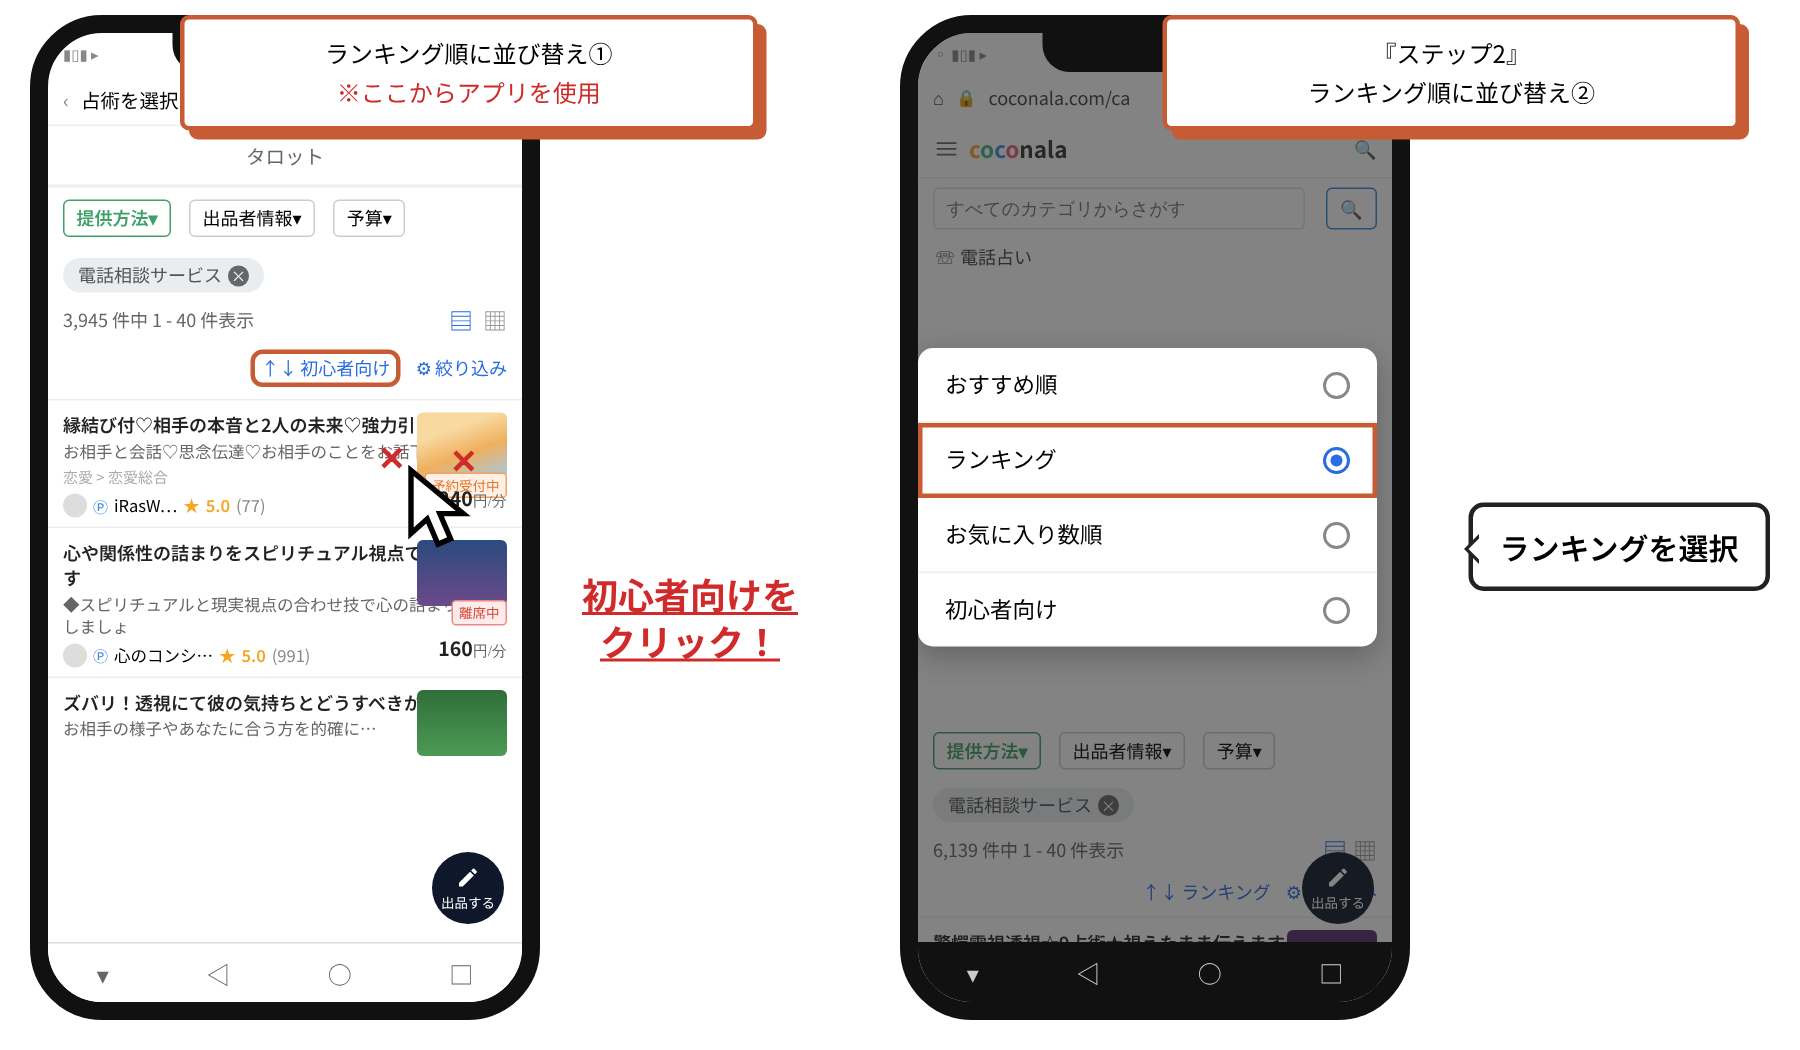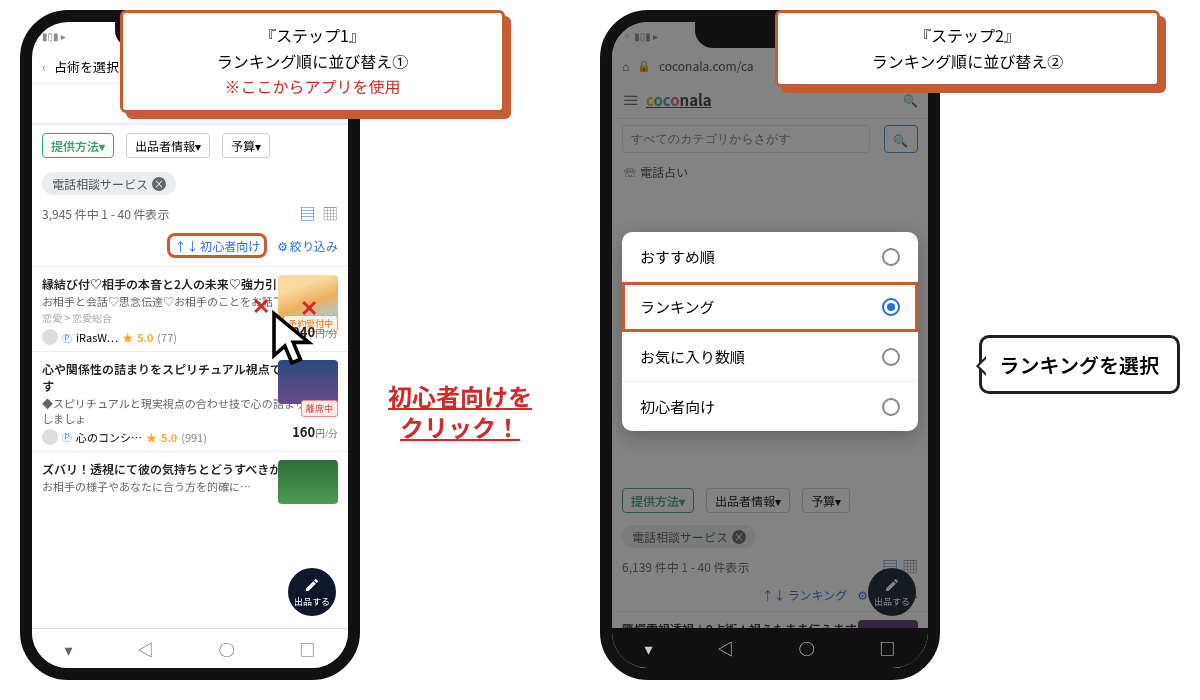--- a/index.html
+++ b/index.html
@@ -180,31 +180,31 @@
     z-index: 10;
   }
   .rp-top {
     position:relative; z-index:5;
     font-size:12px; color:#444;
   }
   .url-row{display:flex;align-items:center;gap:8px;padding:4px 10px;height:30px;}
   .lock{font-size:11px;}
   .logo-row{display:flex;align-items:center;gap:6px;padding:6px 10px;border-bottom:1px solid #eee;}
   .hamburger{font-size:18px;color:#666;}
-  .logo{font-weight:700;font-size:15px;text-decoration:underline;}
+  .logo{font-weight:700;font-size:15px;}
   .logo .c1{color:#f5a623}.logo .c2{color:#3cb28c}.logo .c3{color:#3a8de0}.logo .c4{color:#e85d7a}
   .search-row{display:flex;gap:14px;margin:6px 10px;}
   .search-row input{flex:1;border:1px solid #ddd;border-radius:4px;padding:6px 8px;font-size:12px;}
   .search-row .sbtn{width:34px;border:1px solid #3a8de0;border-radius:4px;color:#3a8de0;display:flex;align-items:center;justify-content:center;}
   .crumb{font-size:12px;padding:4px 12px;display:flex;align-items:center;gap:4px;}
   .rp-bottom{position:relative;z-index:5;padding:0;}
   
   .sheet {
     position: absolute;
-    left: 10px; right: 10px; top: 210px;
+    left: 0; right: 10px; top: 210px;
     background: #fff;
     border-radius: 10px;
     z-index: 30;
     overflow: hidden;
     box-shadow: 0 6px 20px rgba(0,0,0,.25);
   }
   .opt {
     display:flex;justify-content:space-between;align-items:center;
     padding: 14px 18px;
     font-size: 15px;
@@ -218,21 +218,20 @@
   .radio.on { border-color:#2a6de0;}
   .radio.on::after{content:"";position:absolute;inset:3px;border-radius:50%;background:#2a6de0;}
   .opt.highlight { outline:3px solid #c75b34; outline-offset:-3px;}
   
   .spark{position:absolute;color:#d02a2a;font-size:22px;font-weight:900;z-index:70;}
 </style>
 </head>
 <body>
 
 <div class="callout step1">
-  <div>『ステップ1』</div>
   <div>ランキング順に並び替え①</div>
   <div class="red">※ここからアプリを使用</div>
 </div>
 
 <div class="callout step2">
   <div>『ステップ2』</div>
   <div>ランキング順に並び替え②</div>
 </div>
 
 <div class="biglabel l1"><span>初心者向けを<br>クリック！</span></div>

